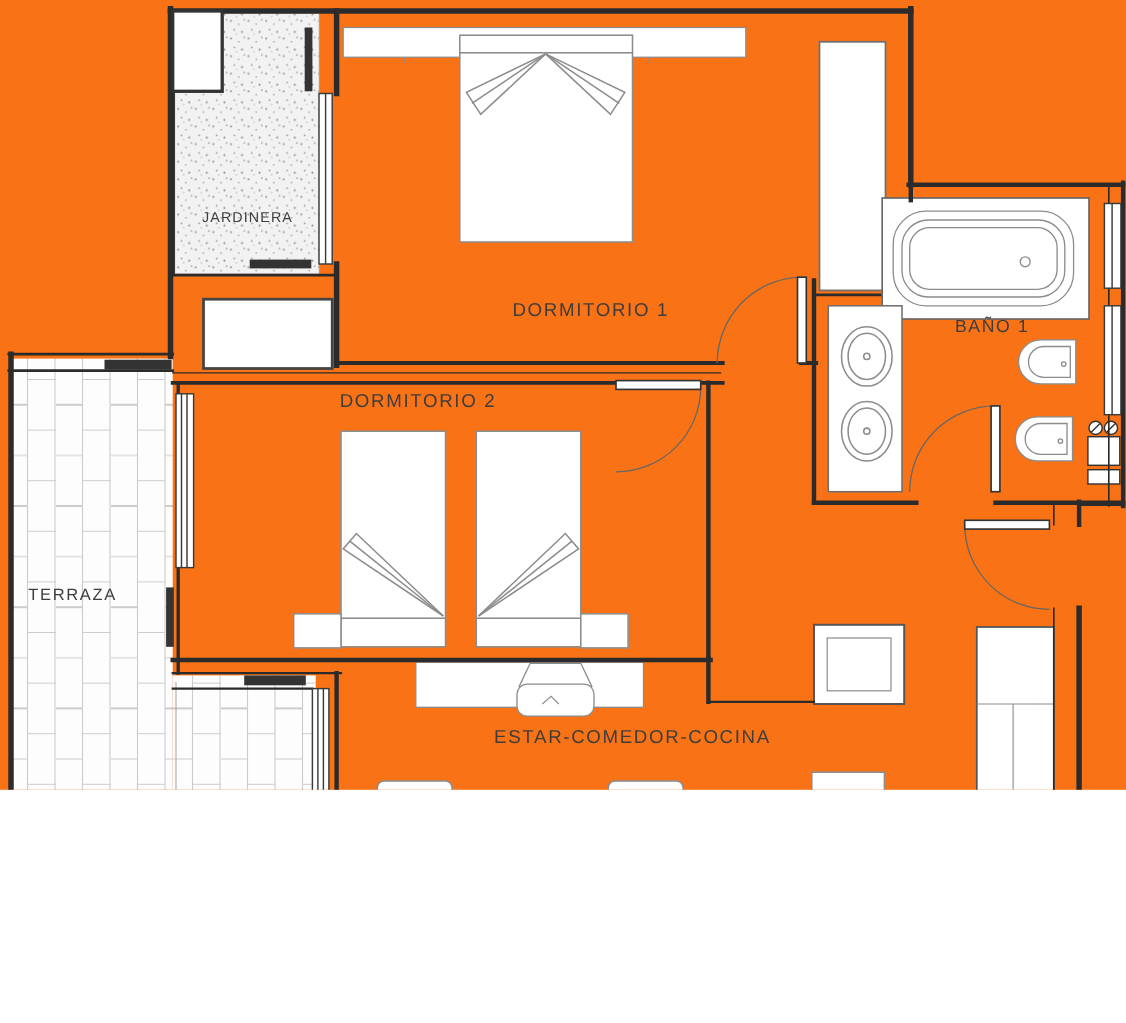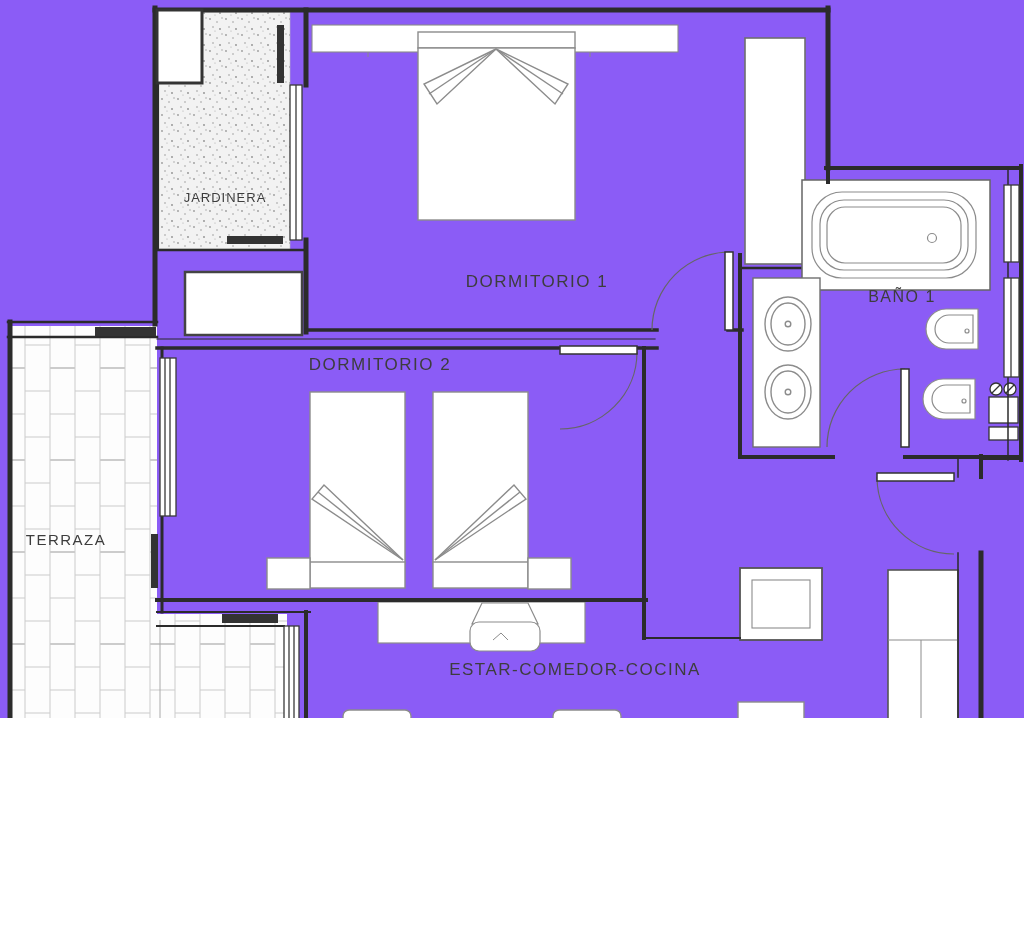--- a/index.html
+++ b/index.html
@@ -1,17 +1,17 @@
 <!DOCTYPE html>
 <html><head>
 <meta charset="utf-8">
 <style>
   html,body{margin:0;padding:0;background:#ffffff;}
   body{width:1024px;height:930px;font-family:"Liberation Sans",sans-serif;}
-  #plan-wrap{width:1024px;height:718px;position:relative;background:#8b5cf6;overflow:hidden;}
+  #plan-wrap{width:1024px;height:718px;position:relative;background:#f97316;overflow:hidden;}
   svg{display:block;}
   text{font-family:"Liberation Sans",sans-serif;fill:#3d3d3d;letter-spacing:1.5px;}
   .room-label{font-size:17px;}
   .room-label-sm{font-size:13px;letter-spacing:1px;}
   .room-label-md{font-size:15px;}
   .room-label-bath{font-size:16px;}
 </style>
 </head>
 <body>
 

